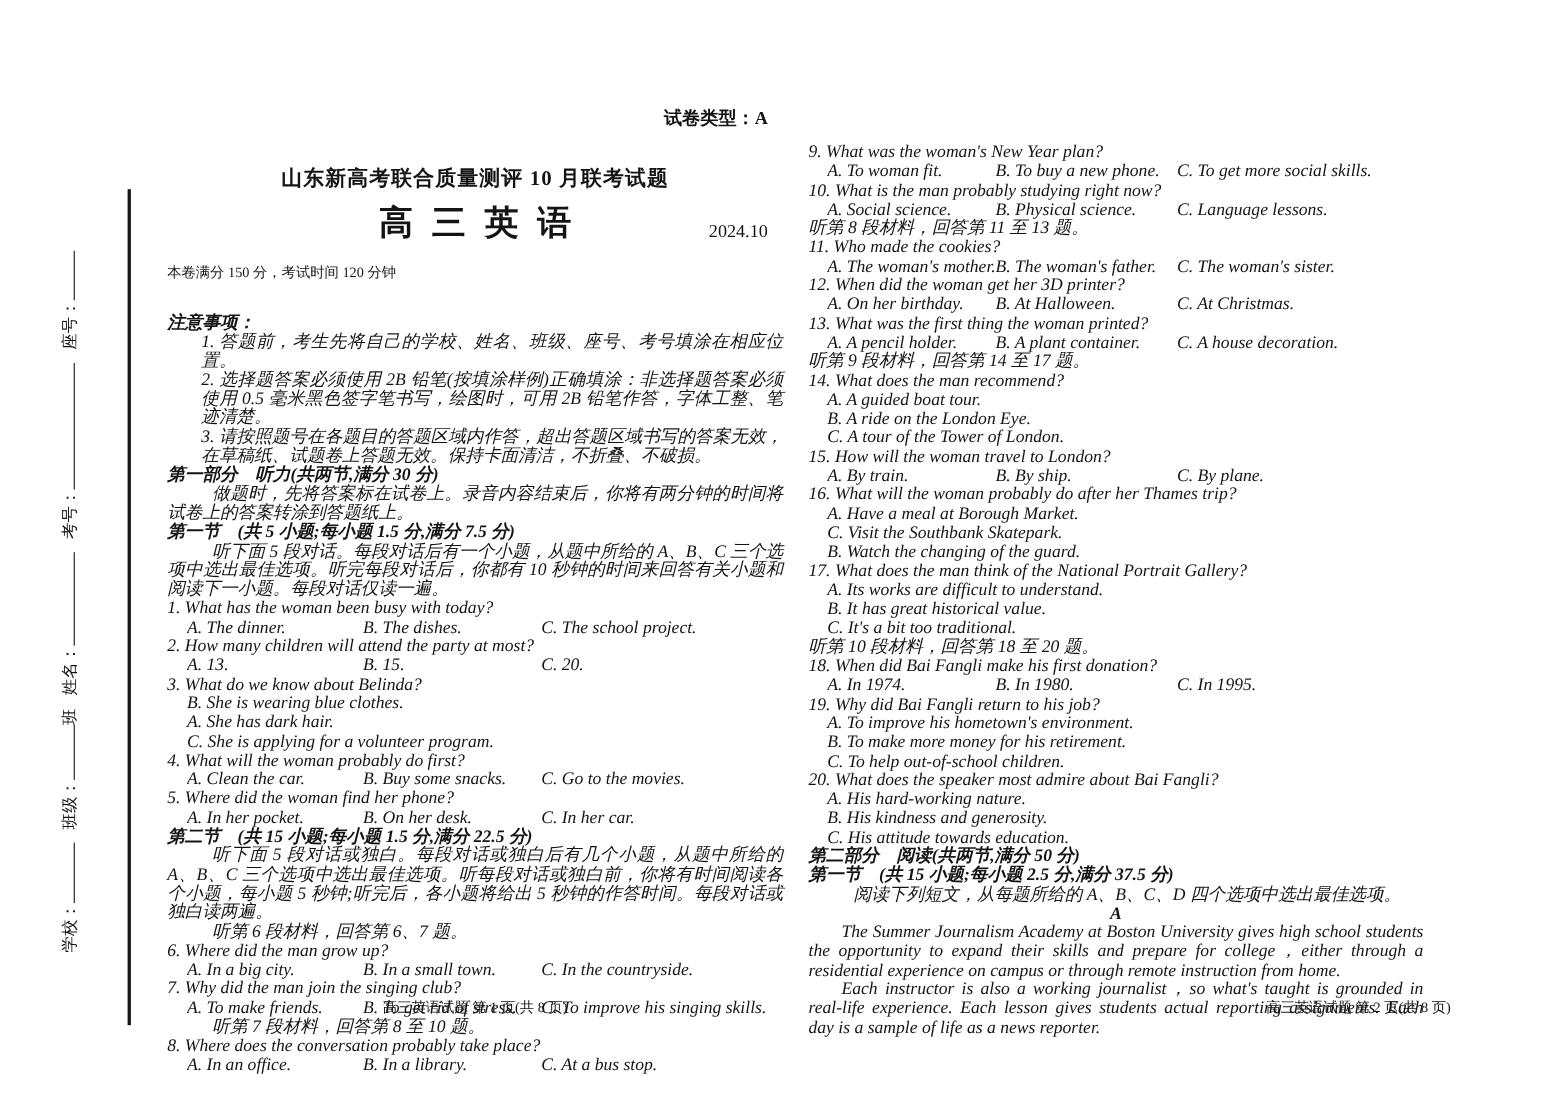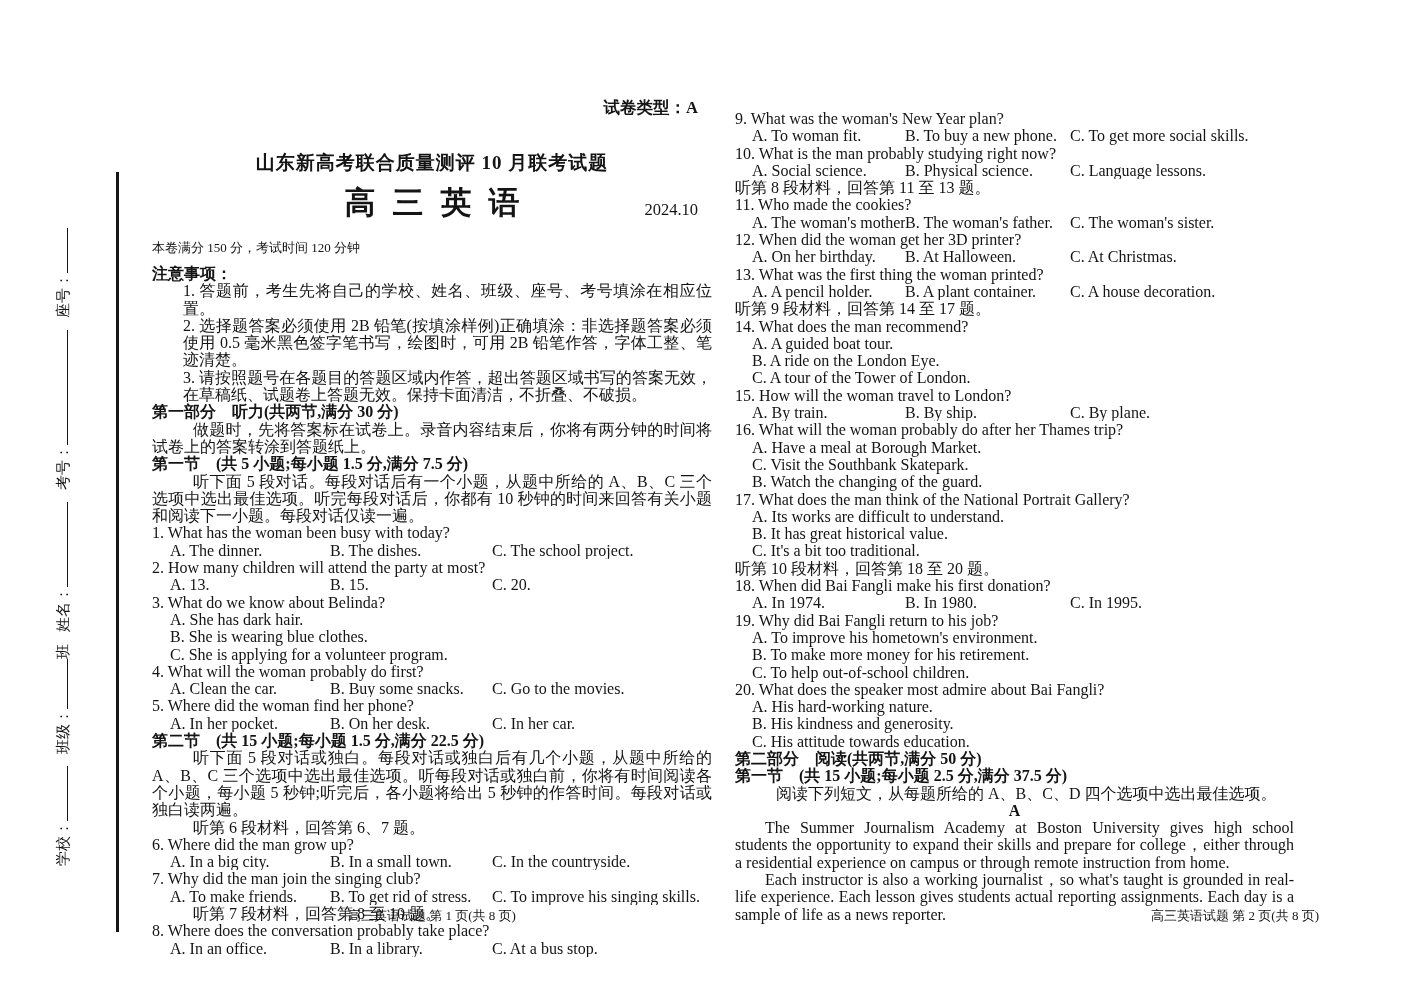--- a/index.html
+++ b/index.html
@@ -15,21 +15,21 @@
   
   .col{position:absolute;font-size:16px;line-height:17.3px;}
   .col-left{left:152px;top:98px;width:560px;}
   .col-right{left:735px;top:103px;width:559px;}
   .paper-type{text-align:right;padding-right:14px;font-weight:bold;font-size:16.5px;line-height:20px;}
   .exam-title{text-align:center;font-weight:bold;font-size:19px;line-height:22px;margin-top:34px;letter-spacing:1px;}
   .subject-wrap{position:relative;text-align:center;margin-top:10px;line-height:38px;height:38px;}
   .subject-title{font-weight:bold;font-size:31px;letter-spacing:17px;padding-left:17px;}
   .date{position:absolute;right:14px;bottom:2px;font-size:16.5px;line-height:20px;}
   .exam-info{text-align:left;font-size:13px;margin-top:16px;line-height:20px;}
-  .blocks{margin-top:7px;}
+  .blocks{margin-top:27px;font-style:italic;}
   .heading{font-weight:bold;}
   .para{text-indent:41px;text-align:justify;}
   .notice-item{margin-left:31px;text-align:justify;}
   .material.indent{text-indent:41px;}
   .q-options-row{display:grid;margin-left:18px;}
   .col-left .q-options-row{grid-template-columns:160px 162px auto;}
   .col-right .q-options-row{grid-template-columns:153px 165px auto;margin-left:17px;}
   .q-options-row .opt{white-space:nowrap;overflow:hidden;}
   .opt-stack{margin-left:18px;}
   .col-right .opt-stack{margin-left:17px;}
@@ -75,22 +75,22 @@
         <div class="question">
           <div class="q-text">2. How many children will attend the party at most?</div>
           <div class="q-options-row">
             <span class="opt">A. 13.</span>
             <span class="opt">B. 15.</span>
             <span class="opt">C. 20.</span>
           </div>
         </div>
         <div class="question">
           <div class="q-text">3. What do we know about Belinda?</div>
+          <div class="opt-stack">B. She is wearing blue clothes.</div>
           <div class="opt-stack">A. She has dark hair.</div>
-          <div class="opt-stack">B. She is wearing blue clothes.</div>
           <div class="opt-stack">C. She is applying for a volunteer program.</div>
         </div>
         <div class="question">
           <div class="q-text">4. What will the woman probably do first?</div>
           <div class="q-options-row">
             <span class="opt">A. Clean the car.</span>
             <span class="opt">B. Buy some snacks.</span>
             <span class="opt">C. Go to the movies.</span>
           </div>
         </div>

